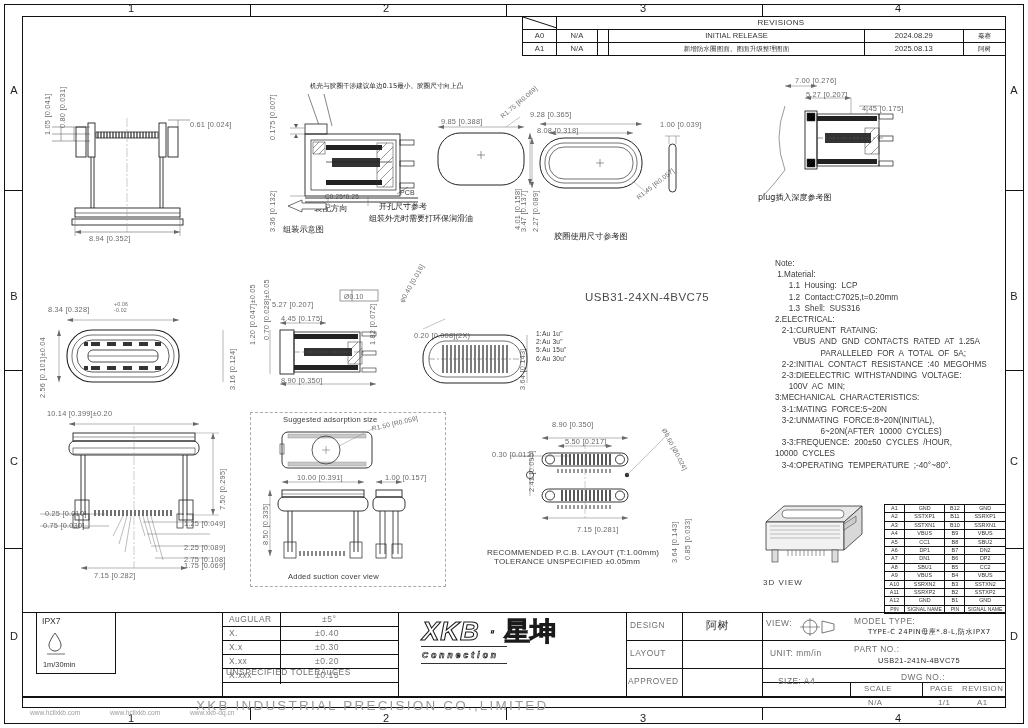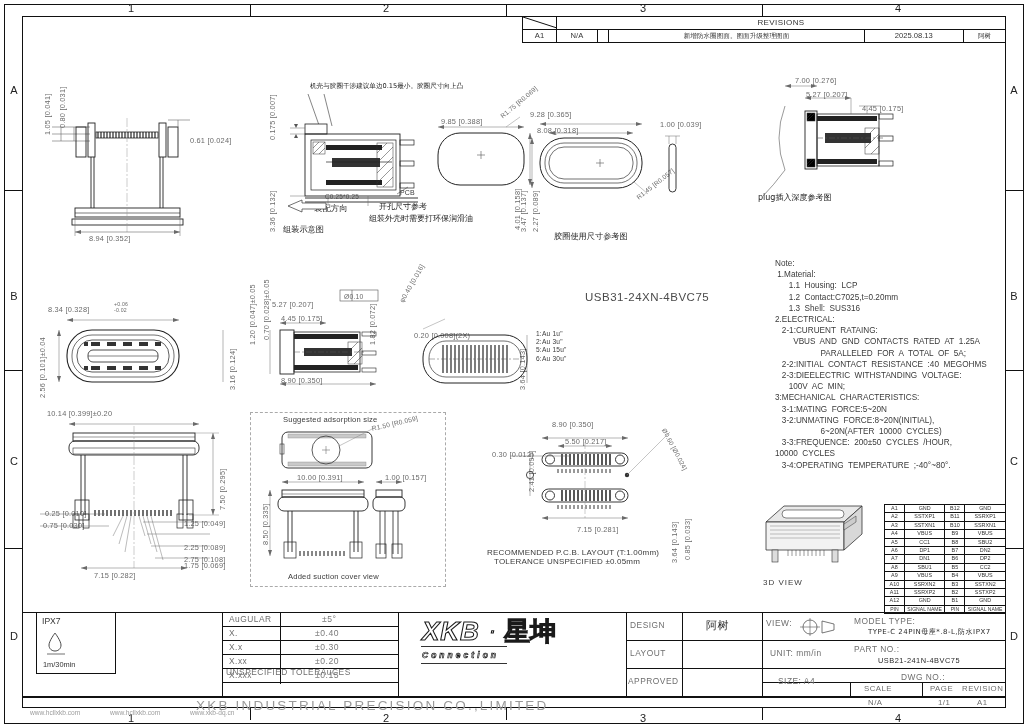--- a/index.html
+++ b/index.html
@@ -186,34 +186,42 @@
     <tbody>
         <tr>
       <td style="width:34px;border-right:1px solid #111;position:relative;">
         <svg width="34" height="11" style="left:0;top:0;">
               <line x1="0" y1="0" x2="34" y2="11" stroke="#111" stroke-width="1"></line>
             </svg>
       </td>
       <td colspan="5" class="h">REVISIONS</td>
     </tr>
     <tr>
+      <td>A0</td>
+      <td>N/A</td>
+      <td></td>
+      <td>INITIAL  RELEASE</td>
+      <td>2024.08.29</td>
+      <td class="cnsmall">秦赛</td>
+    </tr>
+    <tr>
       <td>A1</td>
       <td>N/A</td>
       <td></td>
       <td class="cnsmall">新增防水圈图面。图面升级整理图面</td>
       <td>2025.08.13</td>
       <td class="cnsmall">阿树</td>
     </tr>
   </tbody>
     </table>
 
   <div>
     <div class="dim vert" style="left:43px;top:135px;">1.05  [0.041]</div>
     <div class="dim vert" style="left:58px;top:128px;">0.80  [0.031]</div>
-    <div class="dim" style="left:190px;top:136px;">0.61  [0.024]</div>
+    <div class="dim" style="left:190px;top:120px;">0.61  [0.024]</div>
     <div class="dim" style="left:89px;top:234px;">8.94  [0.352]</div>
 
     <svg width="230" height="180" style="left:30px;top:110px;">
 
       <line x1="22" y1="17" x2="60" y2="17" stroke="#6a6a6a" stroke-width=".6"></line>
       <line x1="22" y1="31" x2="60" y2="31" stroke="#6a6a6a" stroke-width=".6"></line>
       <line x1="22" y1="24" x2="60" y2="24" stroke="#6a6a6a" stroke-width=".6"></line>
 
       <rect x="46" y="17" width="10" height="30" fill="none" stroke="#222" stroke-width=".9"></rect>
       <rect x="58" y="13" width="7" height="34" fill="none" stroke="#222" stroke-width=".9"></rect>

